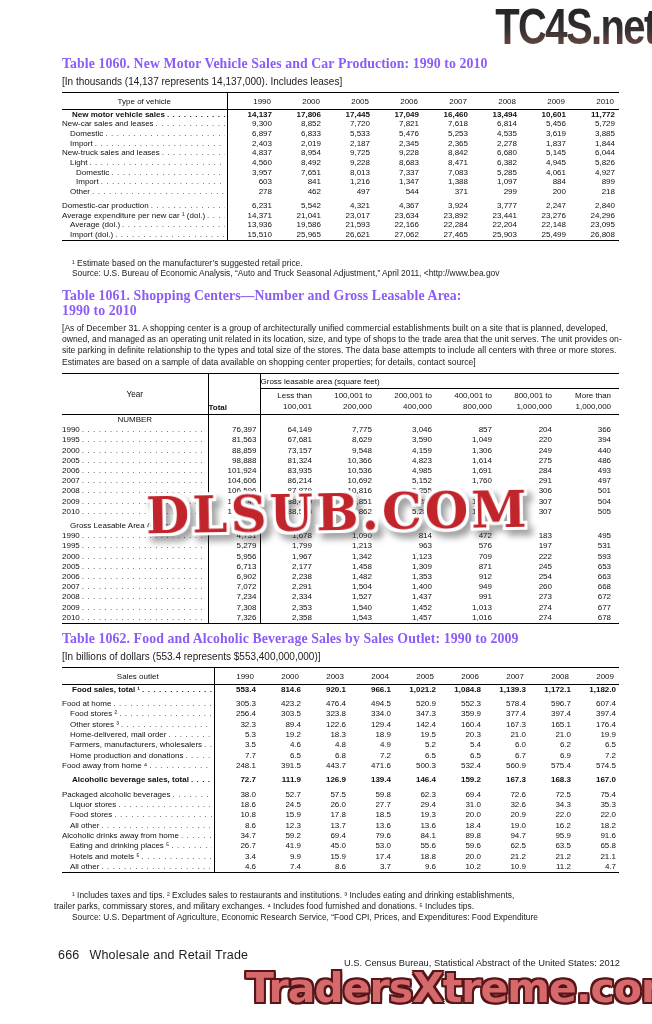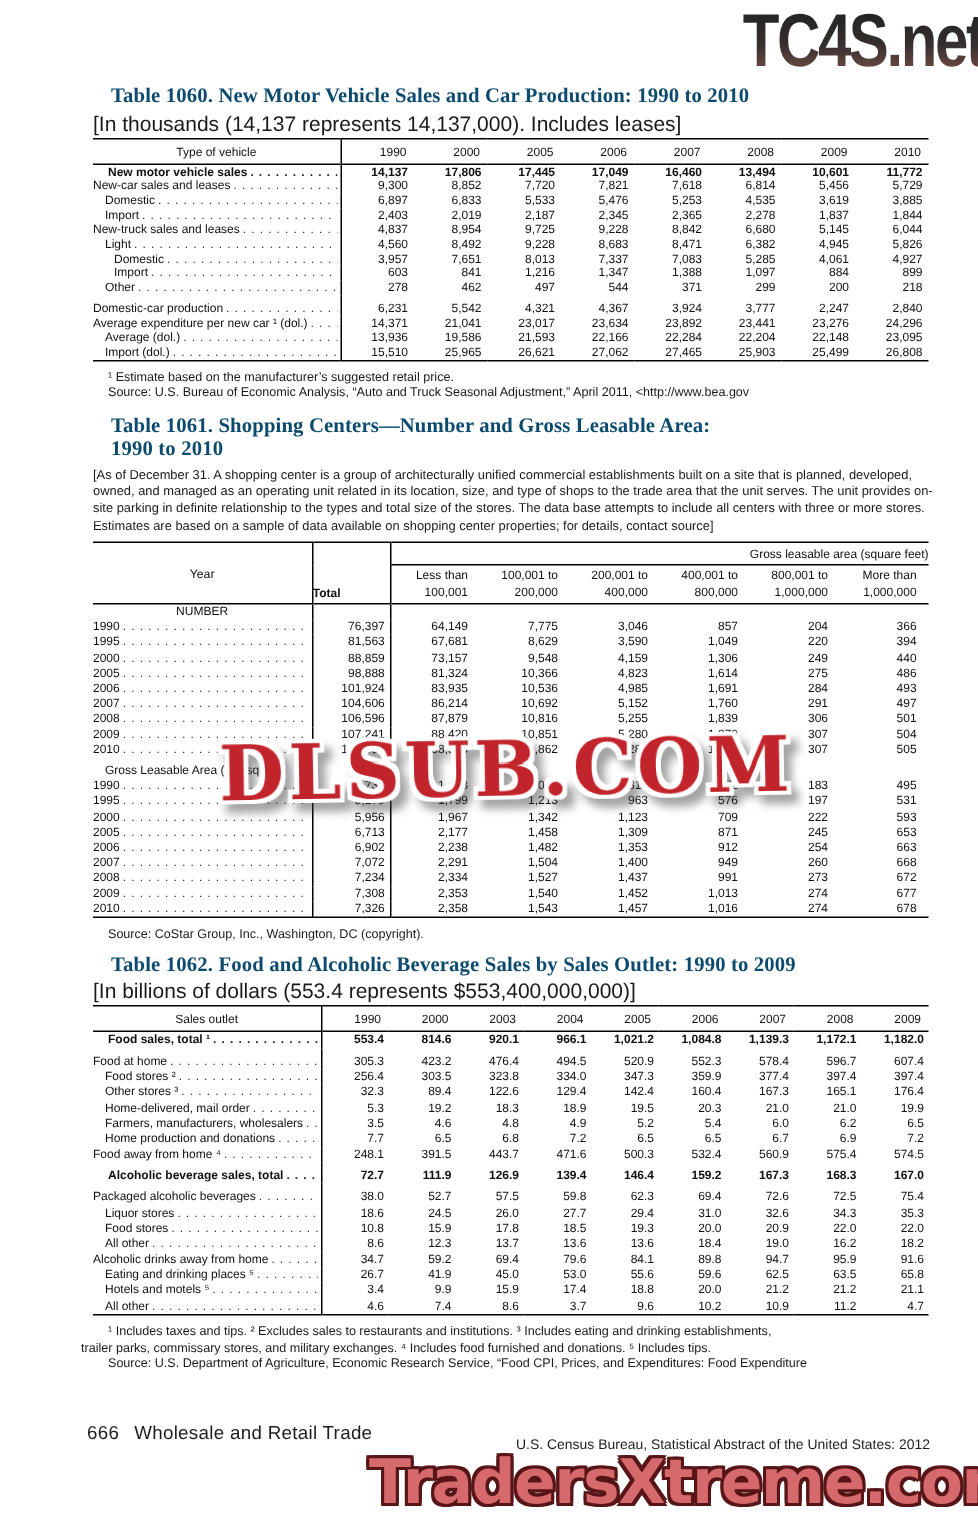--- a/index.html
+++ b/index.html
@@ -1,27 +1,27 @@
 <!DOCTYPE html>
 <html><head>
 <meta charset="utf-8">
 <style>
   html,body{margin:0;padding:0;background:#888;}
   .page{position:relative;width:652px;height:1024px;background:#ffffff;overflow:hidden;
         font-family:"Liberation Sans",sans-serif;color:#141414;}
   .content{position:relative;padding:0 28px 0 58px;z-index:1;}
 
   .ttl{font-family:"Liberation Serif",serif;font-weight:bold;font-size:13.8px;
-       line-height:15.5px;margin:0 0 0 16px;color:#0c4a6e;letter-spacing:.1px;}
+       line-height:15.5px;margin:0 0 0 4px;color:#8b5cf6;letter-spacing:.1px;}
   .ttl1060{padding-top:56px;}
   .ttl1061{margin-top:9px;width:470px;}
   .ttl1062{margin-top:7px;}
-  .bracket{font-size:14px;line-height:10px;margin:5px 0 0 4px;color:#1a1a1a;}
+  .bracket{font-size:10px;line-height:10px;margin:5px 0 0 4px;color:#1a1a1a;}
   .intro{font-size:8.6px;line-height:11.3px;margin:4px 0 0 4px;width:560px;color:#1a1a1a;}
-  .fnblock{font-size:8.4px;line-height:10.6px;margin:5px 0 0 0;color:#1a1a1a;}
+  .fnblock{font-size:8.4px;line-height:10.6px;margin:17px 0 0 0;color:#1a1a1a;}
   .fnblock .ind{padding-left:14px;}
   .srcline{font-size:8.4px;line-height:10.6px;color:#1a1a1a;}
 
   table.data{border-collapse:collapse;table-layout:fixed;width:557px;margin:5px 0 0 4px;
              font-size:8px;color:#101010;border-top:1.5px solid #000;border-bottom:1.4px solid #000;}
   thead{border-bottom:1.6px solid #000;}
   th{font-weight:normal;font-size:8px;vertical-align:bottom;padding:0;}
   .lblh{text-align:center;padding-bottom:3px;padding-top:4px;}
   .yh{text-align:right;padding-right:5px;padding-bottom:3px;padding-top:4px;}
   .vr{border-right:1px solid #000;}
@@ -39,21 +39,21 @@
   .sec-left{padding-left:8px;white-space:nowrap;}
 
   #tbl1060 tbody td{line-height:9.7px;}
   #tbl1060 .num{padding-right:4px;}
 
   #tbl1061 tbody td{line-height:10.2px;}
   #tbl1061 .num{padding-right:8px;}
   #tbl1061 tbody td:nth-child(2){padding-right:3px;}
   .yearh{vertical-align:middle;text-align:center;font-size:8.2px;}
   .totalh{vertical-align:bottom;text-align:left;padding-right:3px;padding-bottom:2px;font-weight:bold;}
-  .glah{border-bottom:1px solid #000;text-align:right;padding:3px 0 2px 0;}
+  .glah{border-bottom:1px solid #000;text-align:left;padding:3px 0 2px 0;}
   .sub{text-align:right;padding:2px 8px 2px 0;line-height:10.5px;}
 
   #tbl1062 tbody td{line-height:10.35px;}
   #tbl1062 .num{padding-right:3px;}
 
   .pagefoot{position:absolute;left:58px;top:948px;font-size:12.5px;color:#1c1c1c;letter-spacing:.2px;}
   .pagefoot .num{margin-right:10px;}
   .census{position:absolute;right:32px;top:958px;font-size:9.3px;color:#1c1c1c;}
 
   .wm{position:absolute;z-index:5;pointer-events:none;white-space:nowrap;}
@@ -658,23 +658,20 @@
             <td class="num">2,358</td>
             <td class="num">1,543</td>
             <td class="num">1,457</td>
             <td class="num">1,016</td>
             <td class="num">274</td>
             <td class="num">678</td>
           </tr>
         </tbody>
     </table>
 
-    <div class="fnblock">
-      <div class="ind srcline">Source: CoStar Group, Inc., Washington, DC (copyright).</div>
-    </div>
 
     <h2 class="ttl ttl1062">Table 1062. Food and Alcoholic Beverage Sales by Sales Outlet: 1990 to 2009</h2>
     <div class="bracket">[In billions of dollars (553.4 represents $553,400,000,000)]</div>
 
     <table class="data" id="tbl1062">
       <colgroup>
           <col style="width:152px">
           <col style="width:45px">
           <col style="width:45px">
           <col style="width:45px">

